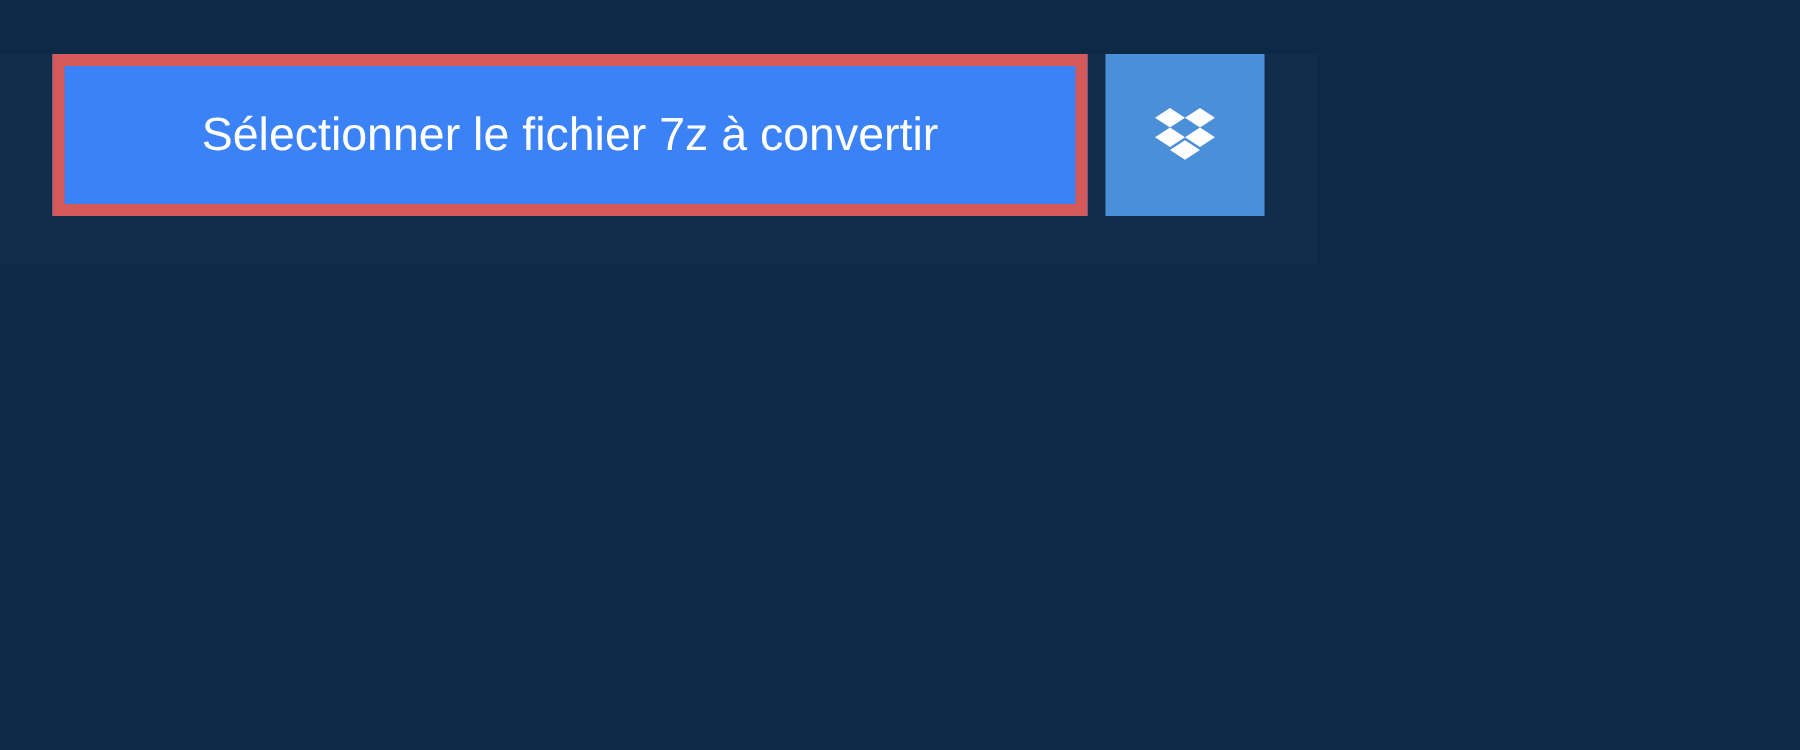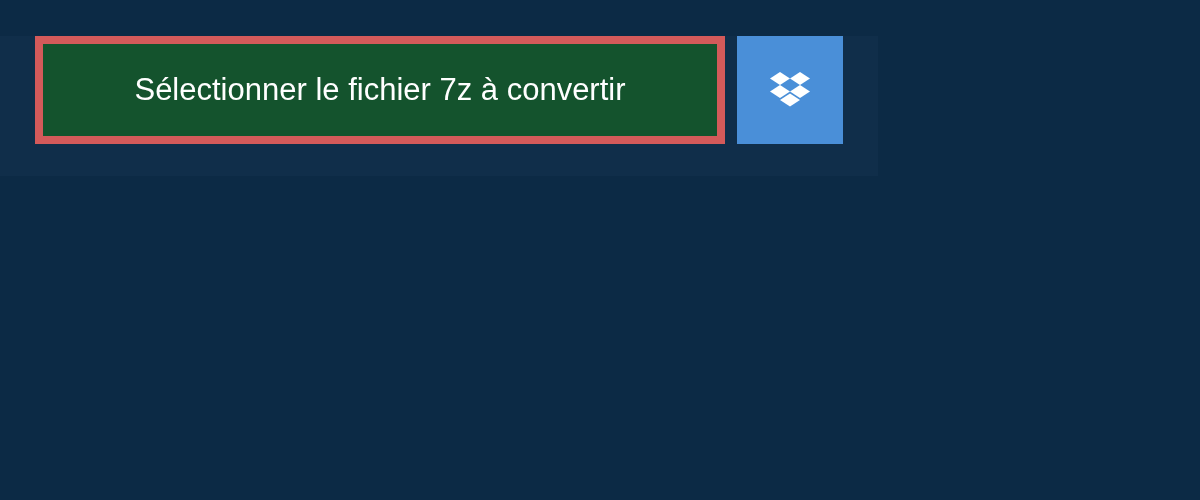--- a/index.html
+++ b/index.html
@@ -28,21 +28,21 @@
       font-weight: 400;
       padding: 16px 28px 20px 14px;
     }
     .button-row {
       display: flex;
       gap: 12px;
       margin-top: 36px;
       padding: 0 35px;
     }
     .select-button {
-      background: #14532d;
+      background: #3b82f6;
       border: 8px solid #d45a5a;
       color: #ffffff;
       font-size: 31px;
       font-weight: 400;
       padding: 28px 40px;
       flex: 1;
       text-align: center;
       cursor: pointer;
       display: flex;
       align-items: center;

